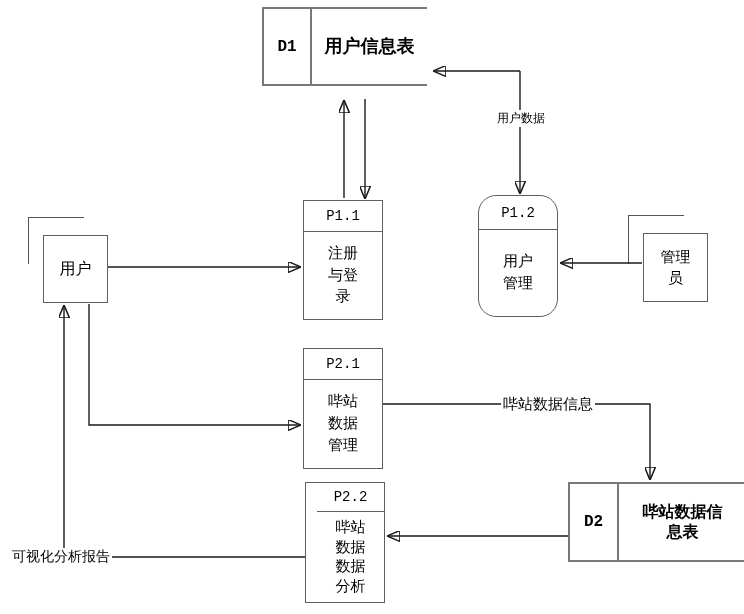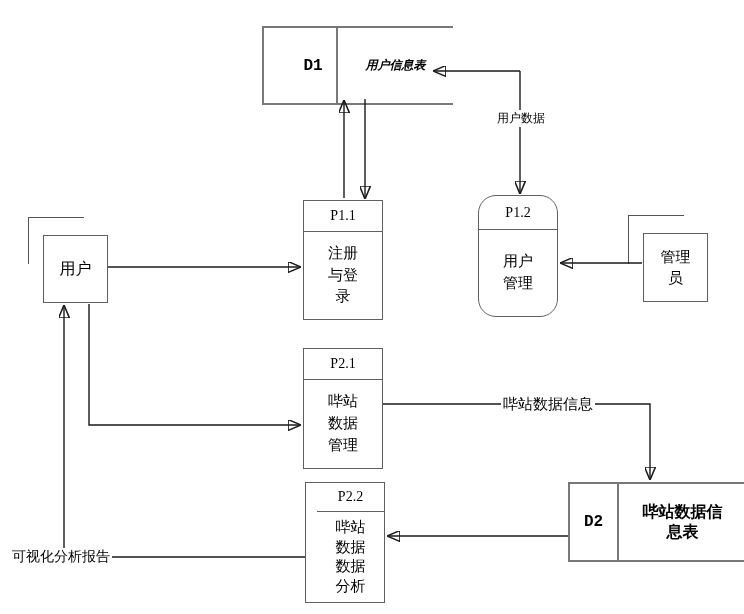--- a/index.html
+++ b/index.html
@@ -15,33 +15,33 @@
   .store-id {
     display:flex; align-items:center; justify-content:center;
     border-right:2px solid #787878;
     font-family:"Liberation Mono","DejaVu Sans Mono",monospace;
     font-weight:bold; font-size:16px;
   }
   .store-label {
     flex:1; display:flex; align-items:center; justify-content:center;
     font-weight:bold; text-align:center; white-space:pre-line; line-height:1.25;
   }
-  #d1 { left:262px; top:26px; width:163px; height:75px;padding-left:26px; }
+  #d1 { left:262px; top:7px; width:163px; height:75px; }
   #d1 .store-id { width:46px; }
-  #d1 .store-label { font-size:12px;font-style:italic; }
+  #d1 .store-label { font-size:18px; }
   #d2 { left:568px; top:482px; width:176px; height:76px; }
   #d2 .store-id { width:47px; }
   #d2 .store-label { font-size:16px; }
 
   
   .proc { display:flex; flex-direction:column; border:1.5px solid #5f5f5f; background:#fff; z-index:1; box-sizing:border-box; }
   .proc-head {
     display:flex; align-items:center; justify-content:center;
     border-bottom:1.5px solid #5f5f5f;
-    font-family:Liberation Serif, serif; font-size:14px;
+    font-family:Liberation Mono, monospace; font-size:14px;
   }
   .proc-body {
     flex:1; display:flex; align-items:center; justify-content:center;
     text-align:center; white-space:pre-line; font-size:15px; line-height:1.45;
   }
   #p11 { left:303px; top:200px; width:80px; height:120px; }
   #p11 .proc-head { height:30px; }
   #p12 { left:478px; top:195px; width:80px; height:122px;border-radius:18px; }
   #p12 .proc-head { height:33px; }
   #p21 { left:303px; top:348px; width:80px; height:121px; }

